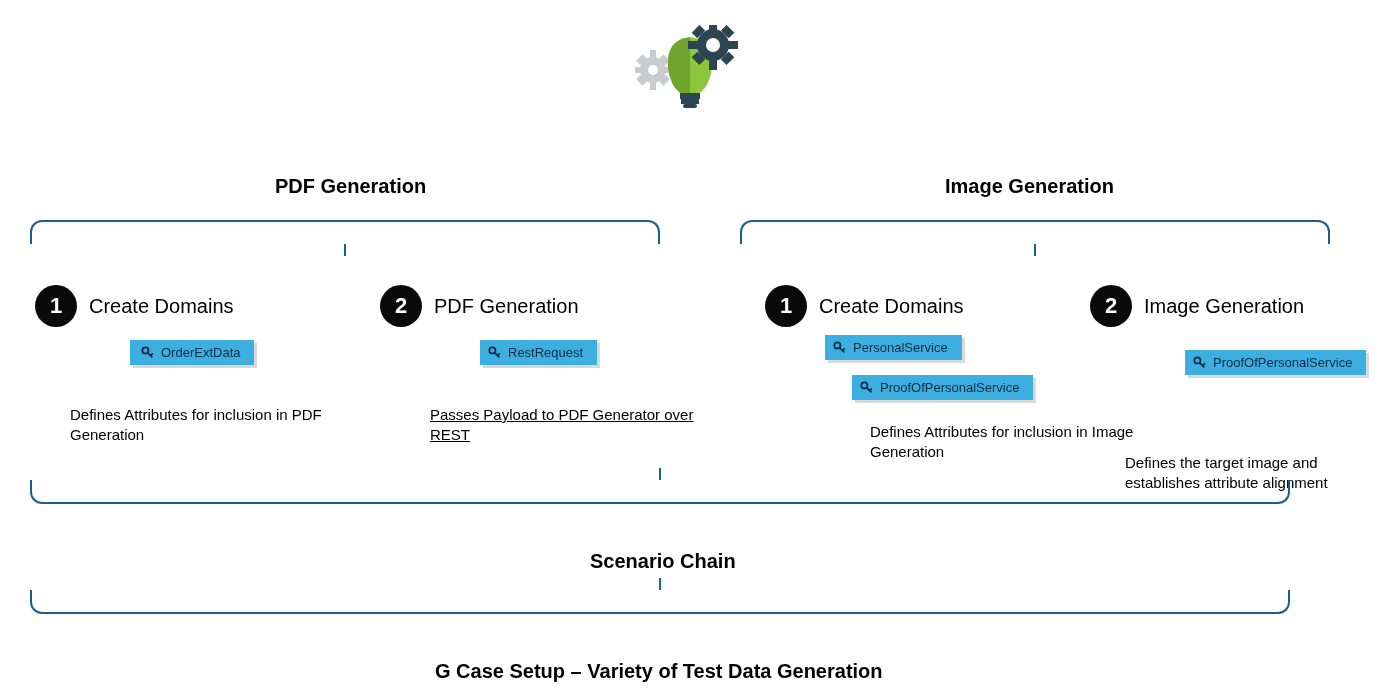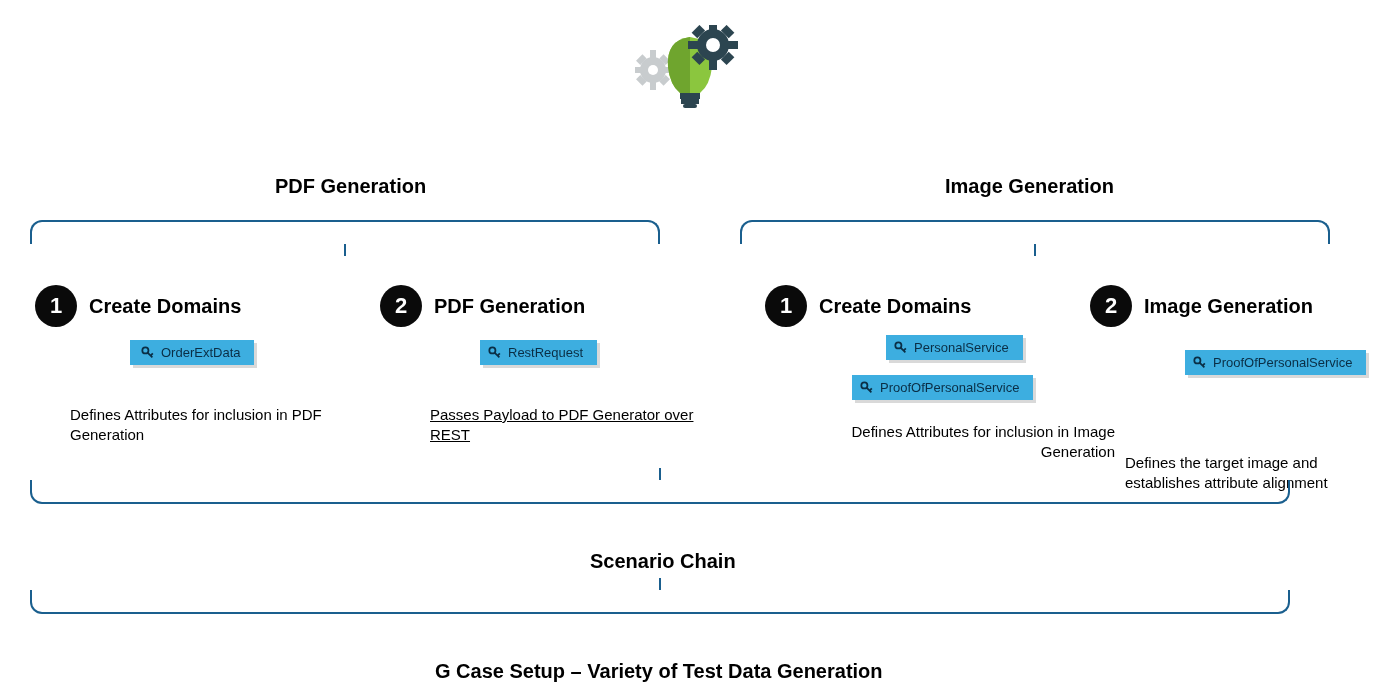--- a/index.html
+++ b/index.html
@@ -82,21 +82,21 @@
       background: #0a0a0a;
       color: #fff;
       display: flex;
       align-items: center;
       justify-content: center;
       font-size: 22px;
       font-weight: 700;
     }
     .step-title {
       font-size: 20px;
-      font-weight: 700;
+      font-weight: 400;
       color: #000;
     }
     .chip {
       position: absolute;
       background: #3daee0;
       padding: 5px 14px 5px 8px;
       display: inline-flex;
       align-items: center;
       gap: 6px;
       font-size: 13px;
@@ -206,41 +206,41 @@
       </svg>
   </span>
   <span>RestRequest</span>
 </div>
 <div class="desc" style="left:430px; top:405px;text-decoration:underline;">Passes Payload to PDF Generator over REST</div>
 
 <div class="step" style="left:765px; top:285px;">
   <div class="step-circle">1</div>
   <div class="step-title">Create Domains</div>
 </div>
-<div class="chip" style="left:886px; top:335px;">
+<div class="chip" style="left:825px; top:335px;">
   <span class="chip-key">
     <svg viewBox="0 0 16 16">
         <circle cx="5" cy="5" r="3.5" fill="none" stroke="#0a2e45" stroke-width="2"></circle>
         <line x1="7.5" y1="7.5" x2="13" y2="13" stroke="#0a2e45" stroke-width="2"></line>
         <line x1="11" y1="11" x2="13.5" y2="8.5" stroke="#0a2e45" stroke-width="2"></line>
       </svg>
   </span>
   <span>PersonalService</span>
 </div>
 <div class="chip" style="left:852px; top:375px;">
   <span class="chip-key">
     <svg viewBox="0 0 16 16">
         <circle cx="5" cy="5" r="3.5" fill="none" stroke="#0a2e45" stroke-width="2"></circle>
         <line x1="7.5" y1="7.5" x2="13" y2="13" stroke="#0a2e45" stroke-width="2"></line>
         <line x1="11" y1="11" x2="13.5" y2="8.5" stroke="#0a2e45" stroke-width="2"></line>
       </svg>
   </span>
   <span>ProofOfPersonalService</span>
 </div>
-<div class="desc" style="left:835px; top:422px;text-align:right;">Defines Attributes for inclusion in Image Generation</div>
+<div class="desc" style="left:870px; top:422px;">Defines Attributes for inclusion in Image Generation</div>
 
 <div class="step" style="left:1090px; top:285px;">
   <div class="step-circle">2</div>
   <div class="step-title">Image Generation</div>
 </div>
 <div class="chip" style="left:1185px; top:350px;">
   <span class="chip-key">
     <svg viewBox="0 0 16 16">
         <circle cx="5" cy="5" r="3.5" fill="none" stroke="#0a2e45" stroke-width="2"></circle>
         <line x1="7.5" y1="7.5" x2="13" y2="13" stroke="#0a2e45" stroke-width="2"></line>

